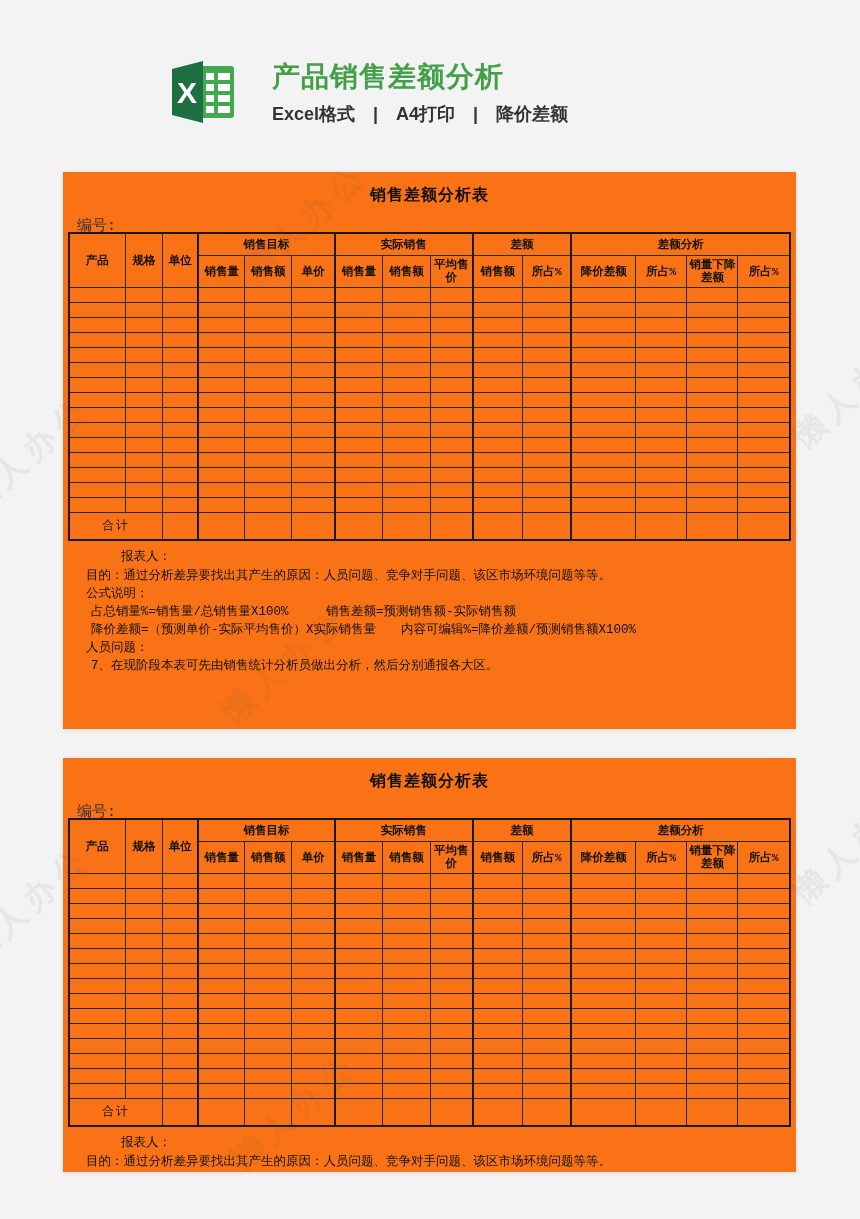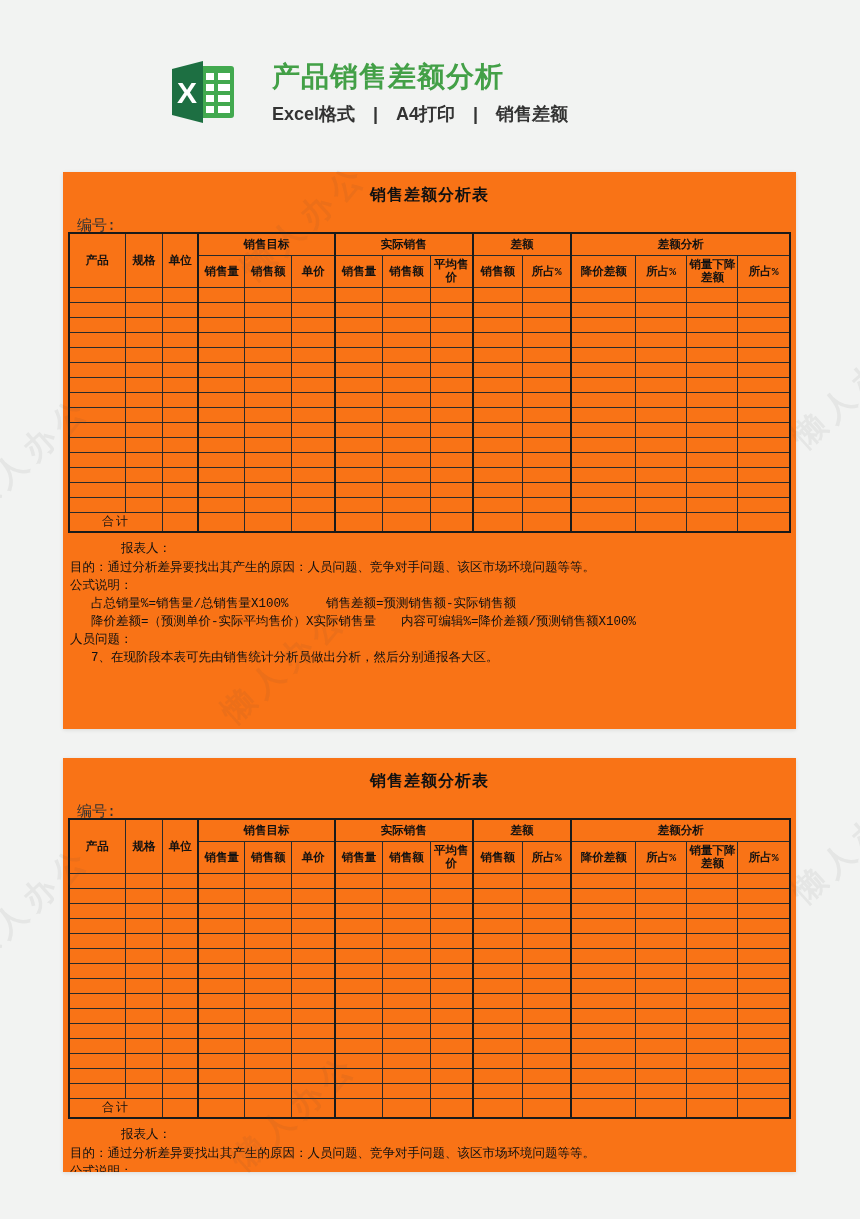--- a/index.html
+++ b/index.html
@@ -55,25 +55,25 @@
   }
   .sheet-table th, .sheet-table td { border:1px solid #2a2a2a; overflow:hidden; }
   .sheet-table thead th {
     font-size:11.5px; font-weight:bold; text-align:center;
     line-height:13px; padding:1px 0;
   }
   .sheet-table .group-row th { height:22px; }
   .sheet-table .sub-row th { height:32px; }
   .sheet-table tbody td { height:15px; }
   .sheet-table .gb { border-left:2px solid #1a1a1a; }
-  .sheet-table .total-row td { height:20px; }
+  .sheet-table .total-row td { height:28px; }
   .sheet-table .total-label { font-size:12px; text-align:center; letter-spacing:2px; }
 
   .reporter { font-size:12.5px; margin:7px 14px 2px 58px; }
-  .note { font-size:12.5px; line-height:18px; padding-left:7px; white-space:pre-wrap; }
+  .note { font-size:12.5px; line-height:18px; padding-left:23px; white-space:pre-wrap; }
   .note.indent { padding-left:28px; }
 </style>
 </head>
 <body>
 
 <div class="page-header">
   <svg class="excel-icon" viewBox="0 0 66 66" aria-hidden="true">
     <rect x="29" y="7" width="35" height="52" rx="3" fill="#42a94f"></rect>
     <rect x="36" y="14" width="8" height="7" fill="#ffffff"></rect>
     <rect x="48" y="14" width="12" height="7" fill="#ffffff"></rect>
@@ -81,21 +81,21 @@
     <rect x="48" y="25" width="12" height="7" fill="#ffffff"></rect>
     <rect x="36" y="36" width="8" height="7" fill="#ffffff"></rect>
     <rect x="48" y="36" width="12" height="7" fill="#ffffff"></rect>
     <rect x="36" y="47" width="8" height="7" fill="#ffffff"></rect>
     <rect x="48" y="47" width="12" height="7" fill="#ffffff"></rect>
     <polygon points="2,10 33,2 33,64 2,56" fill="#1d6f42"></polygon>
     <text x="17" y="44" text-anchor="middle" font-family="Liberation Sans, sans-serif" font-weight="bold" font-size="30" fill="#ffffff">X</text>
   </svg>
   <div class="header-text">
     <div class="main-title">产品销售差额分析</div>
-    <div class="sub-title">Excel格式　|　A4打印　|　销售差额</div>
+    <div class="sub-title">Excel格式　|　A4打印　|　降价差额</div>
   </div>
 </div>
 
 <span class="wm" style="left:305px; top:222px;">懒人办公</span>
 <span class="wm" style="left:28px;  top:455px;">懒人办公</span>
 <span class="wm" style="left:856px; top:390px;">懒人办公</span>
 <span class="wm" style="left:285px; top:665px;">懒人办公</span>
 <span class="wm" style="left:856px; top:845px;">懒人办公</span>
 <span class="wm" style="left:28px;  top:905px;">懒人办公</span>
 <span class="wm" style="left:295px; top:1112px;">懒人办公</span>

